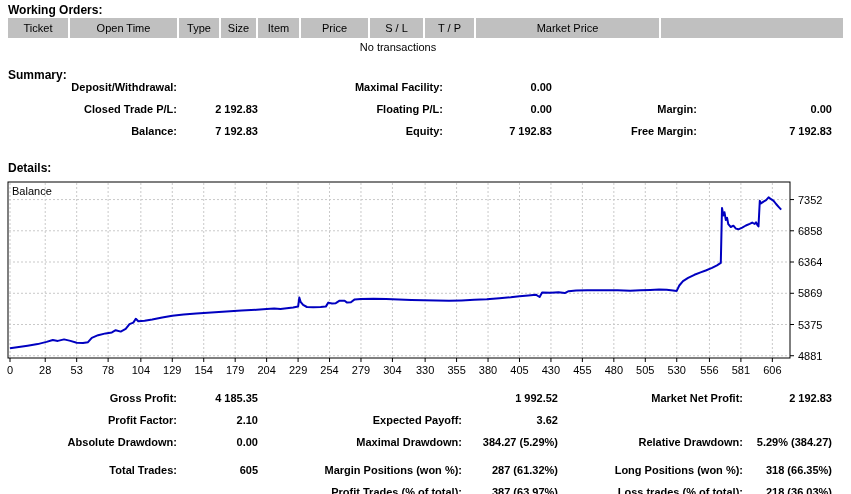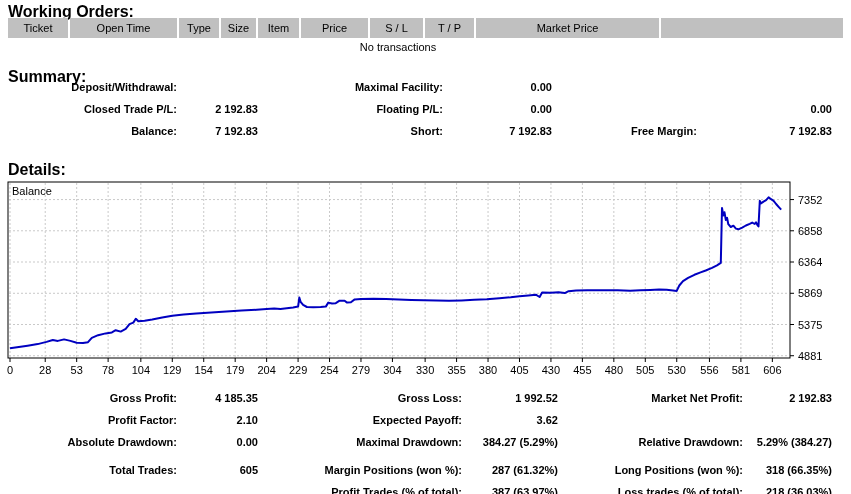--- a/index.html
+++ b/index.html
@@ -1,20 +1,20 @@
 <!DOCTYPE html>
 <html><head>
 <meta charset="utf-8">
 <style>
   html,body{margin:0;padding:0;background:#ffffff;}
   .page{
     position:relative;width:851px;height:494px;background:#ffffff;overflow:hidden;
     font-family:"Liberation Sans","DejaVu Sans",sans-serif;font-size:11px;color:#000;
   }
-  .section-title{position:absolute;left:8px;font-weight:bold;font-size:16px;white-space:nowrap;}
+  .section-title{position:absolute;left:8px;font-weight:bold;font-size:12px;white-space:nowrap;}
   
   #wo-header{position:absolute;left:8px;top:18px;width:835px;height:20px;display:flex;gap:2px;}
   .hdr-cell{background:#c0c0c0;height:20px;line-height:20px;text-align:center;font-size:11px;
     white-space:nowrap;overflow:hidden;flex:0 0 auto;}
   #wo-empty{position:absolute;left:8px;top:41px;width:780px;text-align:center;}
   
   .rowset{position:absolute;left:0;width:851px;}
   .srow{position:relative;height:22px;}
   .srow span{position:absolute;top:0;height:22px;line-height:22px;text-align:right;
     font-weight:bold;white-space:nowrap;}
@@ -56,26 +56,27 @@
         <span class="c2">Maximal Facility:</span>
         <span class="c3">0.00</span>
         <span class="c4"></span>
         <span class="c5"></span>
       </div>
       <div class="srow">
         <span class="c0">Closed Trade P/L:</span>
         <span class="c1">2 192.83</span>
         <span class="c2">Floating P/L:</span>
         <span class="c3">0.00</span>
+        <span class="c4">Margin:</span>
         <span class="c5">0.00</span>
       </div>
       <div class="srow">
         <span class="c0">Balance:</span>
         <span class="c1">7 192.83</span>
-        <span class="c2">Short:</span>
+        <span class="c2">Equity:</span>
         <span class="c3">7 192.83</span>
         <span class="c4">Free Margin:</span>
         <span class="c5">7 192.83</span>
       </div>
     </div>
 
   <div class="section-title" style="top:161px">Details:</div>
 
   <div id="chart-wrap">
     <svg id="balance-chart-svg" width="851" height="202">
@@ -175,21 +176,20 @@
         <text x="772.348" y="196" text-anchor="middle">606</text>
         <polyline points="10.0,170.2 18.8,168.9 27.6,167.7 37.7,166.1 46.5,163.9 52.8,162.0 57.8,162.9 64.1,161.4 70.4,162.9 76.7,164.8 83.0,165.1 88.0,164.2 91.8,159.8 98.1,157.2 105.6,155.4 111.9,154.4 115.7,152.2 120.7,153.6 125.7,150.9 129.5,146.2 133.3,144.6 135.8,140.8 138.3,143.3 144.6,142.7 152.2,141.5 162.2,139.6 172.3,137.7 183.6,136.4 196.2,135.4 211.3,134.5 226.4,133.6 241.5,132.6 256.6,131.8 266.6,131.1 274.2,130.5 280.5,131.1 286.8,130.3 293.1,129.6 298.1,128.6 299.3,119.6 300.6,123.9 303.1,126.9 306.9,129.0 313.2,129.3 320.7,129.0 325.8,128.6 328.3,124.6 332.0,125.5 335.8,125.2 339.6,122.7 344.6,122.7 347.1,124.6 350.9,124.2 354.7,121.4 361.0,121.0 373.6,120.8 386.1,121.0 398.7,121.4 411.3,121.9 423.9,122.3 436.5,122.6 449.0,122.8 461.6,122.4 474.2,121.8 486.8,121.2 499.4,120.2 510.7,119.3 519.5,118.3 528.3,117.4 535.8,116.7 539.6,119.0 542.1,114.5 550.9,114.8 558.5,114.2 564.8,115.1 568.6,113.2 576.1,112.6 587.4,112.3 602.5,112.3 617.6,112.3 630.2,112.7 640.3,112.3 650.3,111.9 659.1,111.4 666.7,111.8 673.0,112.4 676.7,112.9 679.3,107.5 683.0,103.1 688.1,99.9 694.4,96.8 700.6,94.4 705.7,92.5 712.0,89.9 717.0,87.4 720.8,84.9 722.0,30.0 723.3,37.5 724.5,34.3 725.8,41.9 727.1,39.9 728.3,46.2 730.8,49.0 733.4,47.7 735.9,50.6 738.4,51.3 742.2,49.6 745.9,47.5 749.7,45.8 752.2,44.6 754.7,46.0 756.0,44.3 757.3,46.8 758.5,48.4 759.8,22.8 761.0,25.4 763.5,23.7 766.1,22.2 768.6,19.3 771.1,21.2 773.6,22.8 776.1,26.0 778.6,28.8 781.2,31.6" fill="none" stroke="#0000c0" stroke-width="2" stroke-linejoin="round"></polyline>
         <text x="12" y="17">Balance</text>
       </svg>
   </div>
 
   <div id="stats-rows" class="rowset" style="top:387px">
       <div class="srow">
         <span class="t0">Gross Profit:</span>
         <span class="t1">4 185.35</span>
-        <span class="t2">Gross Loss:</span>
         <span class="t3">1 992.52</span>
         <span class="t4">Market Net Profit:</span>
         <span class="t5">2 192.83</span>
       </div>
       <div class="srow">
         <span class="t0">Profit Factor:</span>
         <span class="t1">2.10</span>
         <span class="t2">Expected Payoff:</span>
         <span class="t3">3.62</span>
         <span class="t4"></span>

